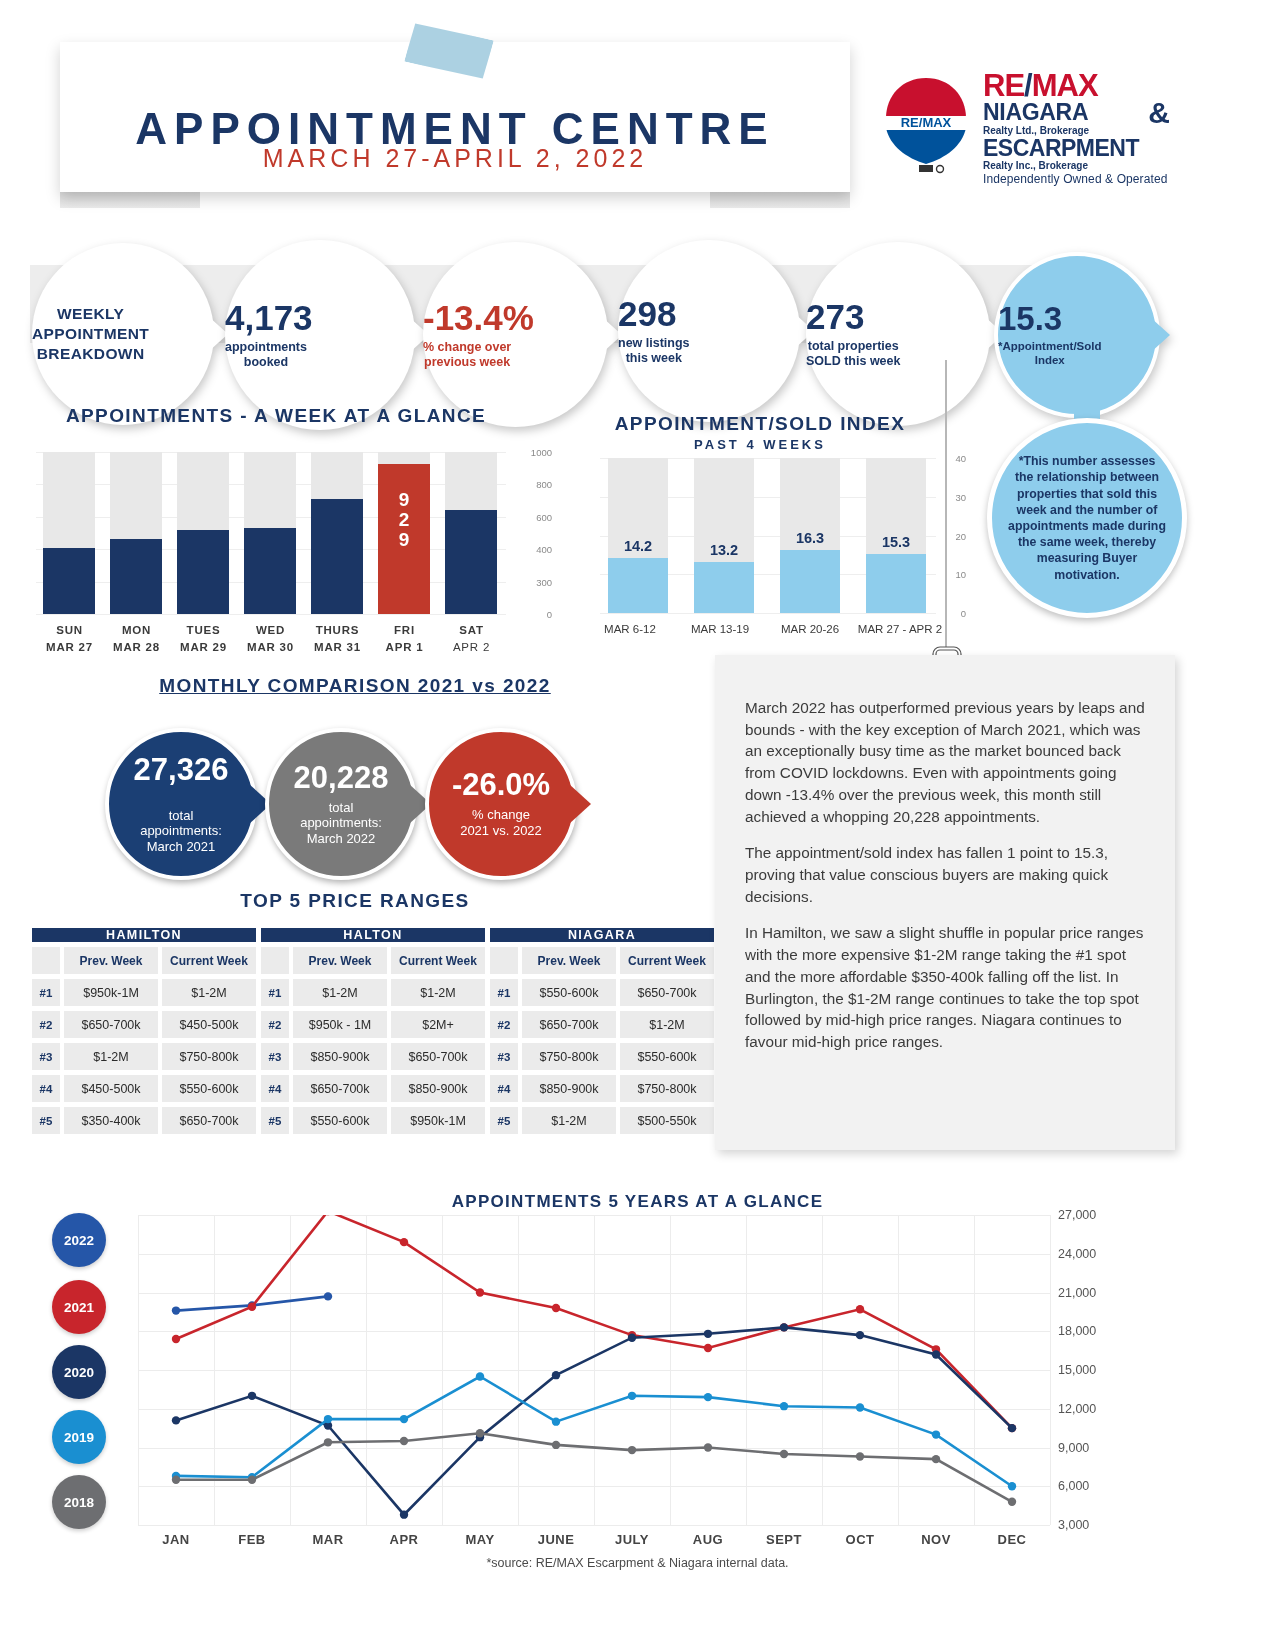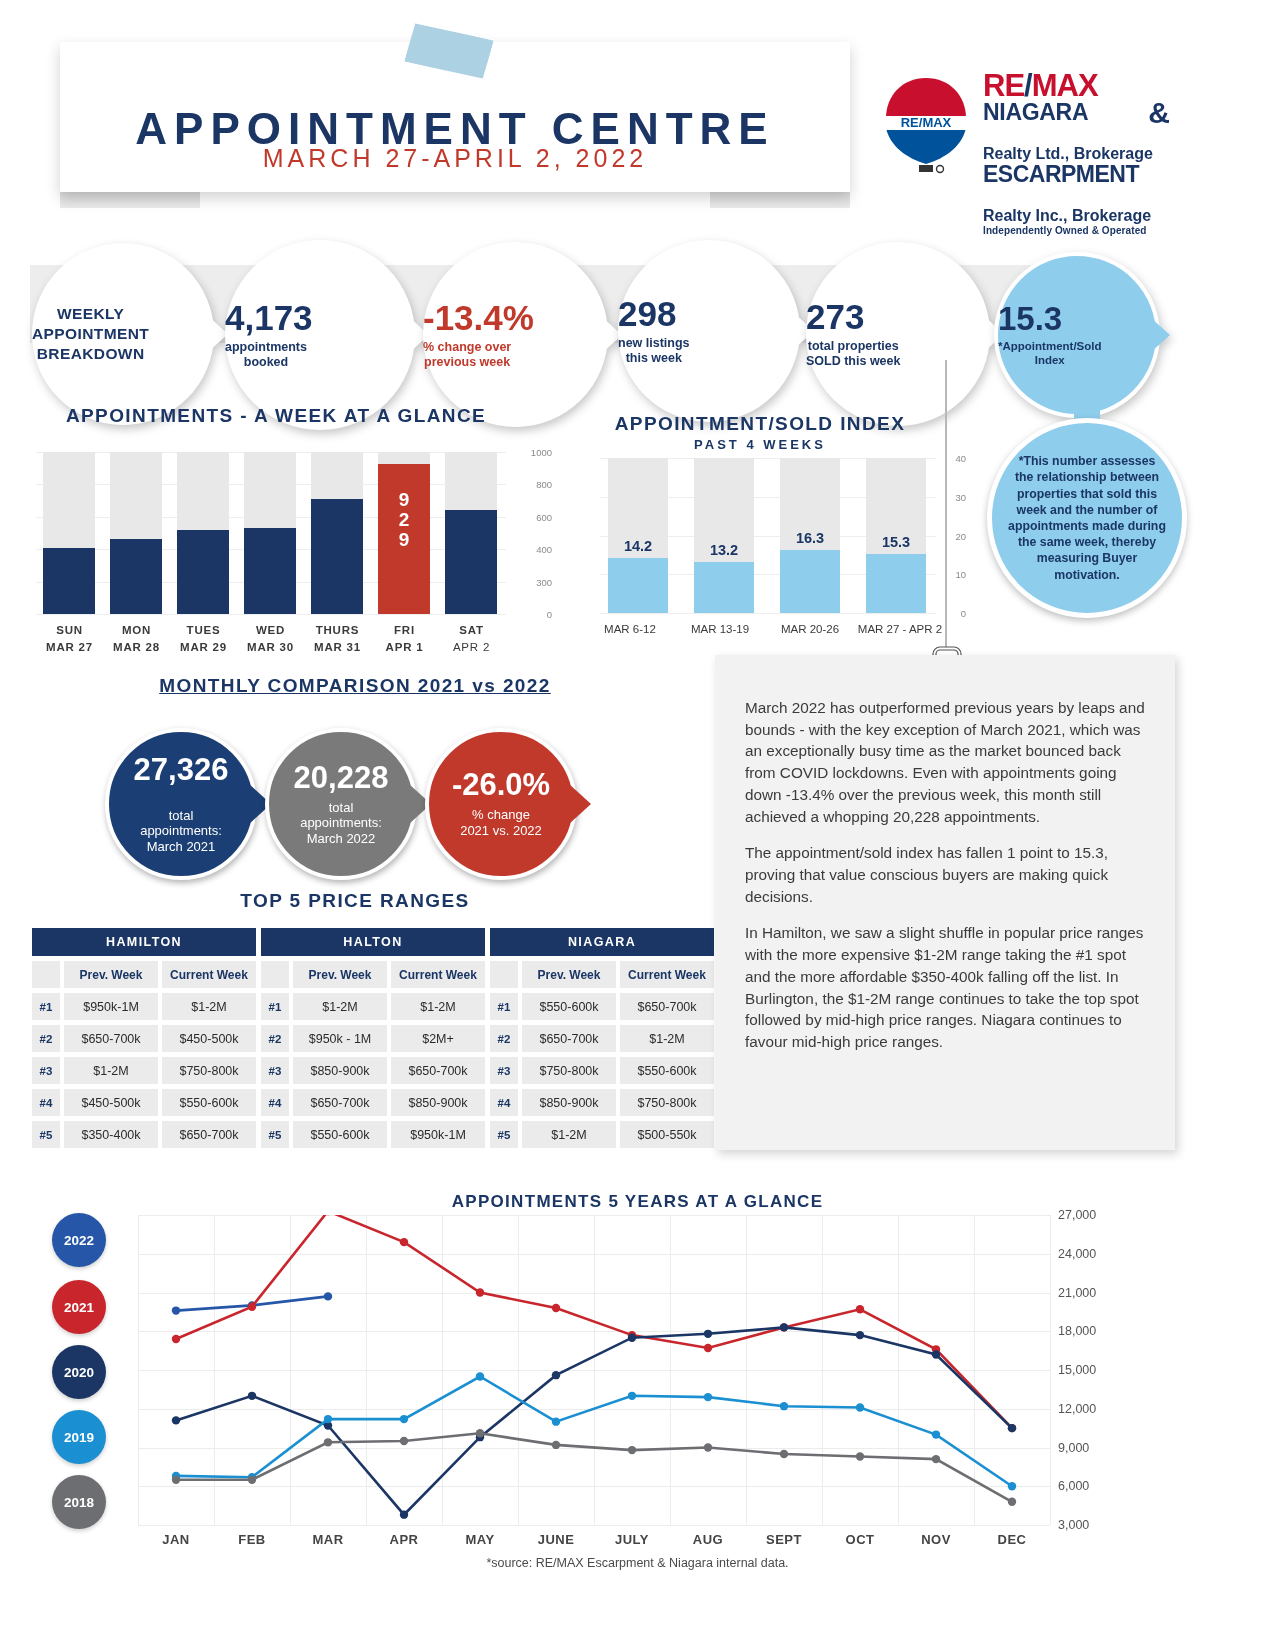--- a/index.html
+++ b/index.html
@@ -34,23 +34,23 @@
     position:absolute; left:60px; top:144px; width:790px; text-align:center;
     font-size:25px; letter-spacing:4px; color:#c0392b;
   }
   
   .logo { position:absolute; left:875px; top:68px; width:290px; height:120px; }
   .balloon { position:absolute; left:5px; top:8px; width:92px; height:105px; }
   .logo-text { position:absolute; left:108px; top:2px; width:185px; }
   .lt-remax { font-size:31px; font-weight:bold; color:#c8102e; letter-spacing:-1px; line-height:1; }
   .lt-remax .bl { color:#1b3665; }
   .lt-niagara { font-size:23px; font-weight:bold; color:#1b3665; line-height:1.03; letter-spacing:-.3px;}
-  .lt-sub { font-size:16px; color:#1b3665; font-weight:bold; line-height:1.2;margin-top:19px;}
+  .lt-sub { font-size:10px; color:#1b3665; font-weight:bold; line-height:1.2;}
   .lt-esc { font-size:23px; font-weight:bold; color:#1b3665; line-height:1.03; letter-spacing:-.5px;}
-  .lt-ind { font-size:10px; color:#1b3665; font-weight:bold; letter-spacing:.1px;}
+  .lt-ind { font-size:12px; color:#1b3665; font-weight:normal; letter-spacing:.1px;}
   .amp { position:absolute; right:-2px; top:26px; font-size:30px; color:#1b3665; font-weight:bold; }
   
   .grey-band { position:absolute; left:30px; top:265px; width:1030px; height:78px; background:#ededed; }
   .bubble {
     position:absolute; border-radius:50%;
     display:flex; flex-direction:column; align-items:flex-start; justify-content:center;
     text-align:center; filter:drop-shadow(2px 4px 5px rgba(0,0,0,.22));
   }
   .bub-white { background:#fff; }
   .bub-point::after{
@@ -105,21 +105,21 @@
   .mc-bubble { position:absolute; width:152px; height:152px; border-radius:50%;
     display:flex;flex-direction:column;align-items:center;justify-content:center;text-align:center;
     border:4px solid #fff; box-shadow:1px 3px 6px rgba(0,0,0,.3);}
   .mc-bubble::after{ content:""; position:absolute; right:-18px; top:50%; transform:translateY(-50%);
     width:0;height:0;border-top:20px solid transparent;border-bottom:20px solid transparent;}
   .mc-num { font-size:31px; font-weight:bold; color:#fff; line-height:1;}
   .mc-lbl { font-size:13px; color:#fff; line-height:1.2; margin-top:7px;}
   
   .ptable { position:absolute; width:224px; }
   .pt-head { background:#1b3665; color:#fff; font-size:12.5px; font-weight:bold;
-    text-align:center; padding:7px 0; letter-spacing:1.4px; }
+    text-align:center; padding:0 0; letter-spacing:1.4px; }
   .pt-row { display:flex; gap:4px; margin-top:5px; }
   .pt-rank { width:28px; background:#ebebeb; color:#1b3665; font-weight:bold; font-size:11.5px;
     display:flex; align-items:center; justify-content:center; }
   .pt-cell { flex:1; background:#ebebeb; text-align:center; font-size:12.5px; color:#2b2b2b;
     padding:6.5px 0; }
   .pt-colhead { background:#ebebeb; color:#1b3665; font-weight:bold; font-size:12px; }
   
   .notes {
     position:absolute; left:715px; top:655px; width:460px; height:495px;
     background:#f2f2f2; box-shadow:3px 4px 9px rgba(0,0,0,.17);

